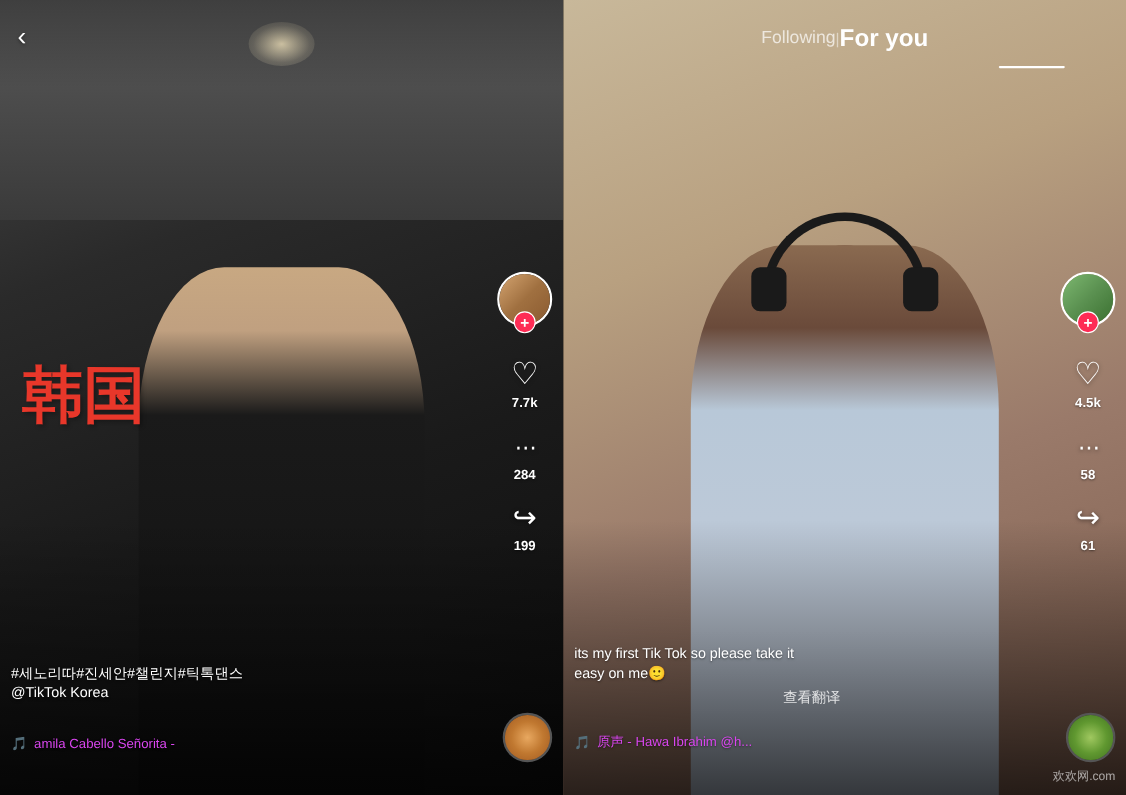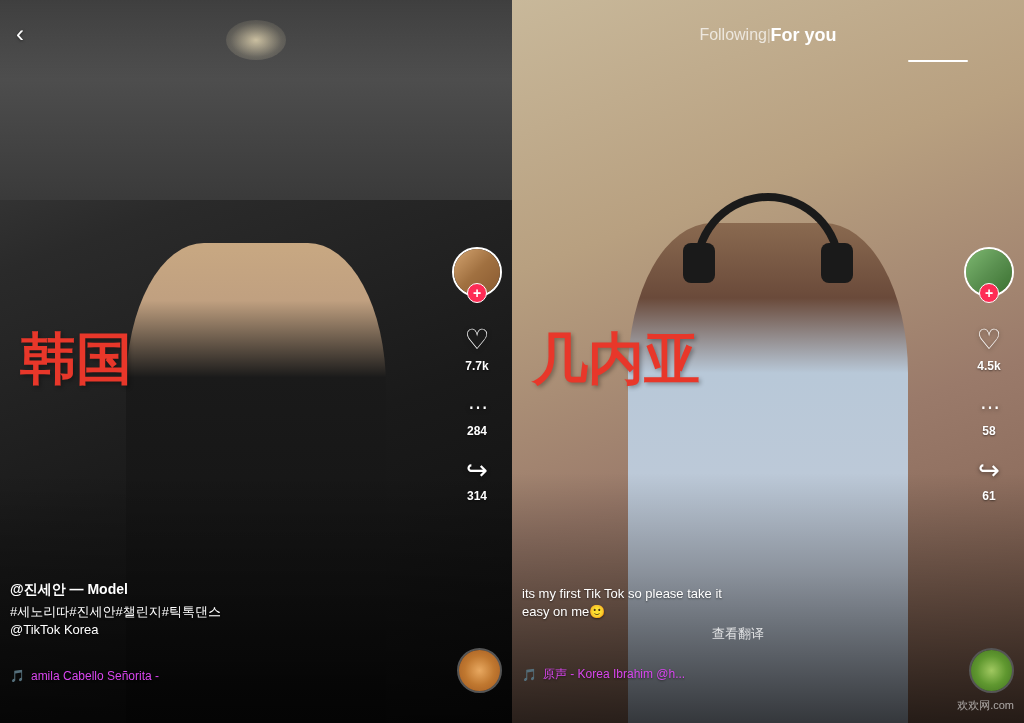--- a/index.html
+++ b/index.html
@@ -96,21 +96,21 @@
       z-index: 10;
     }
     .nav-item {
       color: rgba(255,255,255,0.7);
       font-size: 16px;
       font-weight: 400;
       cursor: pointer;
     }
     .nav-item.active {
       color: white;
-      font-size: 18px;
+      font-size: 22px;
       font-weight: 700;
     }
     .nav-divider {
       color: rgba(255,255,255,0.5);
       font-size: 14px;
     }
     .nav-underline {
       position: absolute;
       bottom: 8px;
       right: 56px;
@@ -447,26 +447,25 @@
       <span class="action-count">7.7k</span>
     </div>
 
     <div class="action-item">
       <span class="action-icon comment-icon"></span>
       <span class="action-count">284</span>
     </div>
 
     <div class="action-item">
       <span class="action-icon share-icon"></span>
-      <span class="action-count">314</span>
+      <span class="action-count">199</span>
     </div>
   </div>
 
   <div class="bottom-info">
-    <div class="username">@진세안 — Model</div>
     <div class="description">#세노리따#진세안#챌린지#틱톡댄스<br>@TikTok Korea</div>
   </div>
 
   <div class="music-info">
     <span class="music-note tiktok-icon">🎵</span>
     <span class="music-text">amila Cabello  Señorita -</span>
   </div>
 
   <div class="music-disc">
     <div class="disc-thumb">
@@ -488,21 +487,20 @@
 
   <div class="bottom-overlay"></div>
 
   <div class="top-nav">
     <span class="nav-item">Following</span>
     <span class="nav-divider">|</span>
     <span class="nav-item active">For you</span>
     <div class="nav-underline"></div>
   </div>
 
-  <div class="country-text">几内亚</div>
 
   <div class="action-bar">
 
     <div class="avatar-container">
       <div class="avatar-circle">
         <div class="avatar-circle-inner"></div>
       </div>
       <div class="avatar-plus">+</div>
     </div>
 
@@ -522,21 +520,21 @@
     </div>
   </div>
 
   <div class="bottom-info">
     <div class="description">its my first Tik Tok so please take it<br>easy on me🙂</div>
     <div class="translate-link">查看翻译</div>
   </div>
 
   <div class="music-info">
     <span class="music-note tiktok-icon">🎵</span>
-    <span class="music-text">原声 - Korea Ibrahim  @h...</span>
+    <span class="music-text">原声 - Hawa Ibrahim  @h...</span>
   </div>
 
   <div class="music-disc">
     <div class="disc-thumb">
       <div class="disc-thumb-fill-right"></div>
     </div>
   </div>
 
   <div class="watermark">欢欢网.com</div>
 </div>

